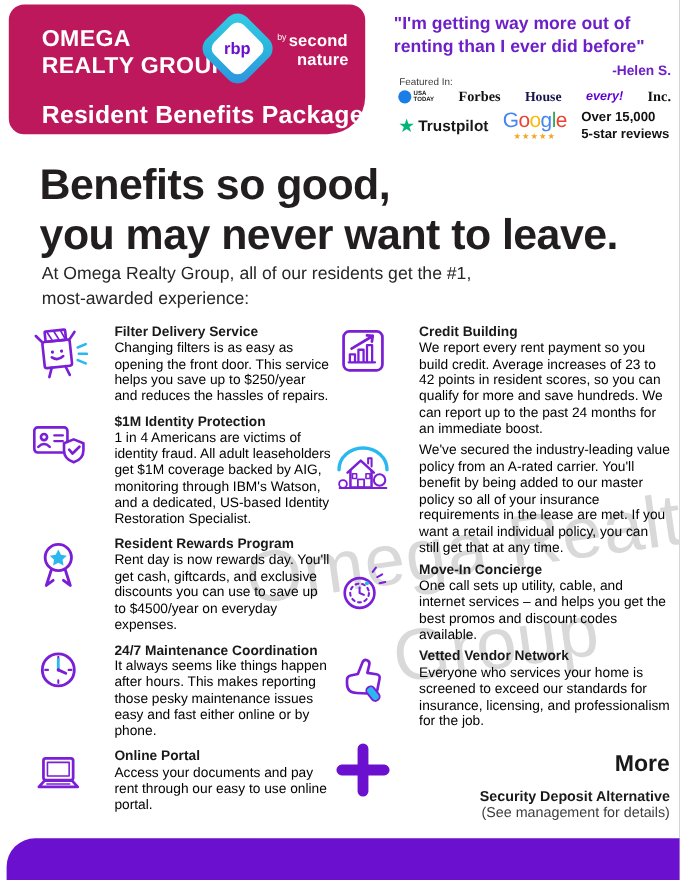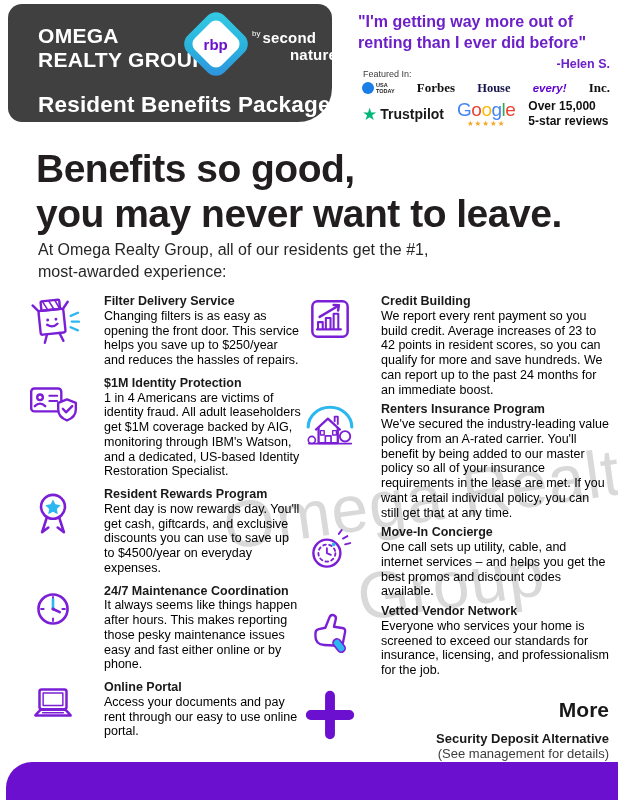--- a/index.html
+++ b/index.html
@@ -3,33 +3,33 @@
 <meta charset="utf-8">
 <style>
   html,body{margin:0;padding:0;background:#888;}
   .page{
     position:relative;width:618px;height:800px;background:#ffffff;
     font-family:"Liberation Sans", sans-serif;overflow:hidden;margin:0 auto;
   }
   
   .header-card{
     position:absolute;left:8px;top:4px;width:324px;height:118px;
-    background:#404040;border-radius:14px 14px 34px 14px;color:#fff;z-index:2;
+    background:#be185d;border-radius:14px 14px 34px 14px;color:#fff;z-index:2;
   }
   .brand-name{position:absolute;left:30px;top:20px;font-size:21px;font-weight:700;line-height:1.12;letter-spacing:.3px;}
   .rbp-logo{position:absolute;left:178px;top:10px;width:60px;height:60px;}
   .rbp-outer{position:absolute;left:4px;top:4px;width:52px;height:52px;border-radius:12px;
     background:linear-gradient(135deg,#35cde4 0%,#29b2dd 55%,#2f8fe0 100%);transform:rotate(45deg);}
   .rbp-inner{position:absolute;left:11px;top:11px;width:38px;height:38px;border-radius:8px;background:#fff;
     transform:rotate(45deg);display:flex;align-items:center;justify-content:center;}
   .rbp-text{transform:rotate(-45deg);color:#6a10ce;font-weight:700;font-size:15px;}
   .second-nature{position:absolute;left:244px;top:26px;line-height:1;}
   .sn-by{font-size:8px;vertical-align:top;font-weight:400;margin-right:2px;}
   .sn-word{font-size:15px;font-weight:700;letter-spacing:.2px;}
-  .sn-line2{margin-left:38px;margin-top:1px;}
+  .sn-line2{margin-left:18px;margin-top:1px;}
   .package-title{position:absolute;left:30px;top:88px;font-size:22.5px;font-weight:700;letter-spacing:.2px;}
   
   .quote{position:absolute;left:358px;top:12px;width:252px;color:#6d1fc8;font-size:16px;font-weight:700;line-height:1.3;z-index:2;}
   .quote-attrib{text-align:right;font-size:12.5px;margin-top:2px;font-weight:700;}
   .featured-label{position:absolute;left:363px;top:69px;font-size:9px;color:#3c3c3c;z-index:2;}
   .logo-row{position:absolute;left:362px;top:80px;width:248px;display:flex;align-items:center;justify-content:space-between;z-index:2;}
   .usatoday{display:flex;align-items:center;gap:2px;}
   .usatoday-circle{width:12px;height:12px;border-radius:50%;background:#1a7ee6;}
   .usatoday-text{font-size:5.5px;font-weight:700;color:#1b1b1b;line-height:1.1;}
   .serif-logo{font-family:"Liberation Serif", serif;font-weight:700;font-size:13px;color:#111;}
@@ -255,21 +255,20 @@
           <rect x="21.5" y="34.5" width="5.5" height="7" stroke-width="1.6"></rect>
           <rect x="16.8" y="29.5" width="3.6" height="4.2" stroke-width="1.4"></rect>
           <rect x="28.6" y="29.5" width="3.6" height="4.2" stroke-width="1.4"></rect>
           <path d="M30.5 20.5 v-4.5 h3 v7.2" stroke-width="1.8"></path>
           <circle cx="40.5" cy="35" r="5" stroke-width="1.8"></circle>
           <circle cx="8.5" cy="38.5" r="3.4" stroke-width="1.6"></circle>
           <path d="M5.5 42 h41" stroke-width="1.6"></path>
         </svg>
       </div>
       <div class="btext">
-        <div class="btitle">Renters Insurance Program</div>
         <div class="bbody">We've secured the industry-leading value policy from an A-rated carrier. You'll benefit by being added to our master policy so all of your insurance requirements in the lease are met. If you want a retail individual policy, you can still get that at any time.</div>
       </div>
     </div>
 
     <div class="benefit">
       <div class="bicon">
         <svg width="54" height="54" viewBox="0 0 52 52" fill="none" stroke="#7b1fd6" stroke-width="2.3" stroke-linecap="round" stroke-linejoin="round">
           <circle cx="23" cy="29" r="13"></circle>
           <circle cx="23" cy="29" r="8.2" stroke-dasharray="2.6 3.2" stroke-width="1.8"></circle>
           <path d="M23 29 v-4.8 M23 29 l3.8 1.6" stroke-width="1.8"></path>

